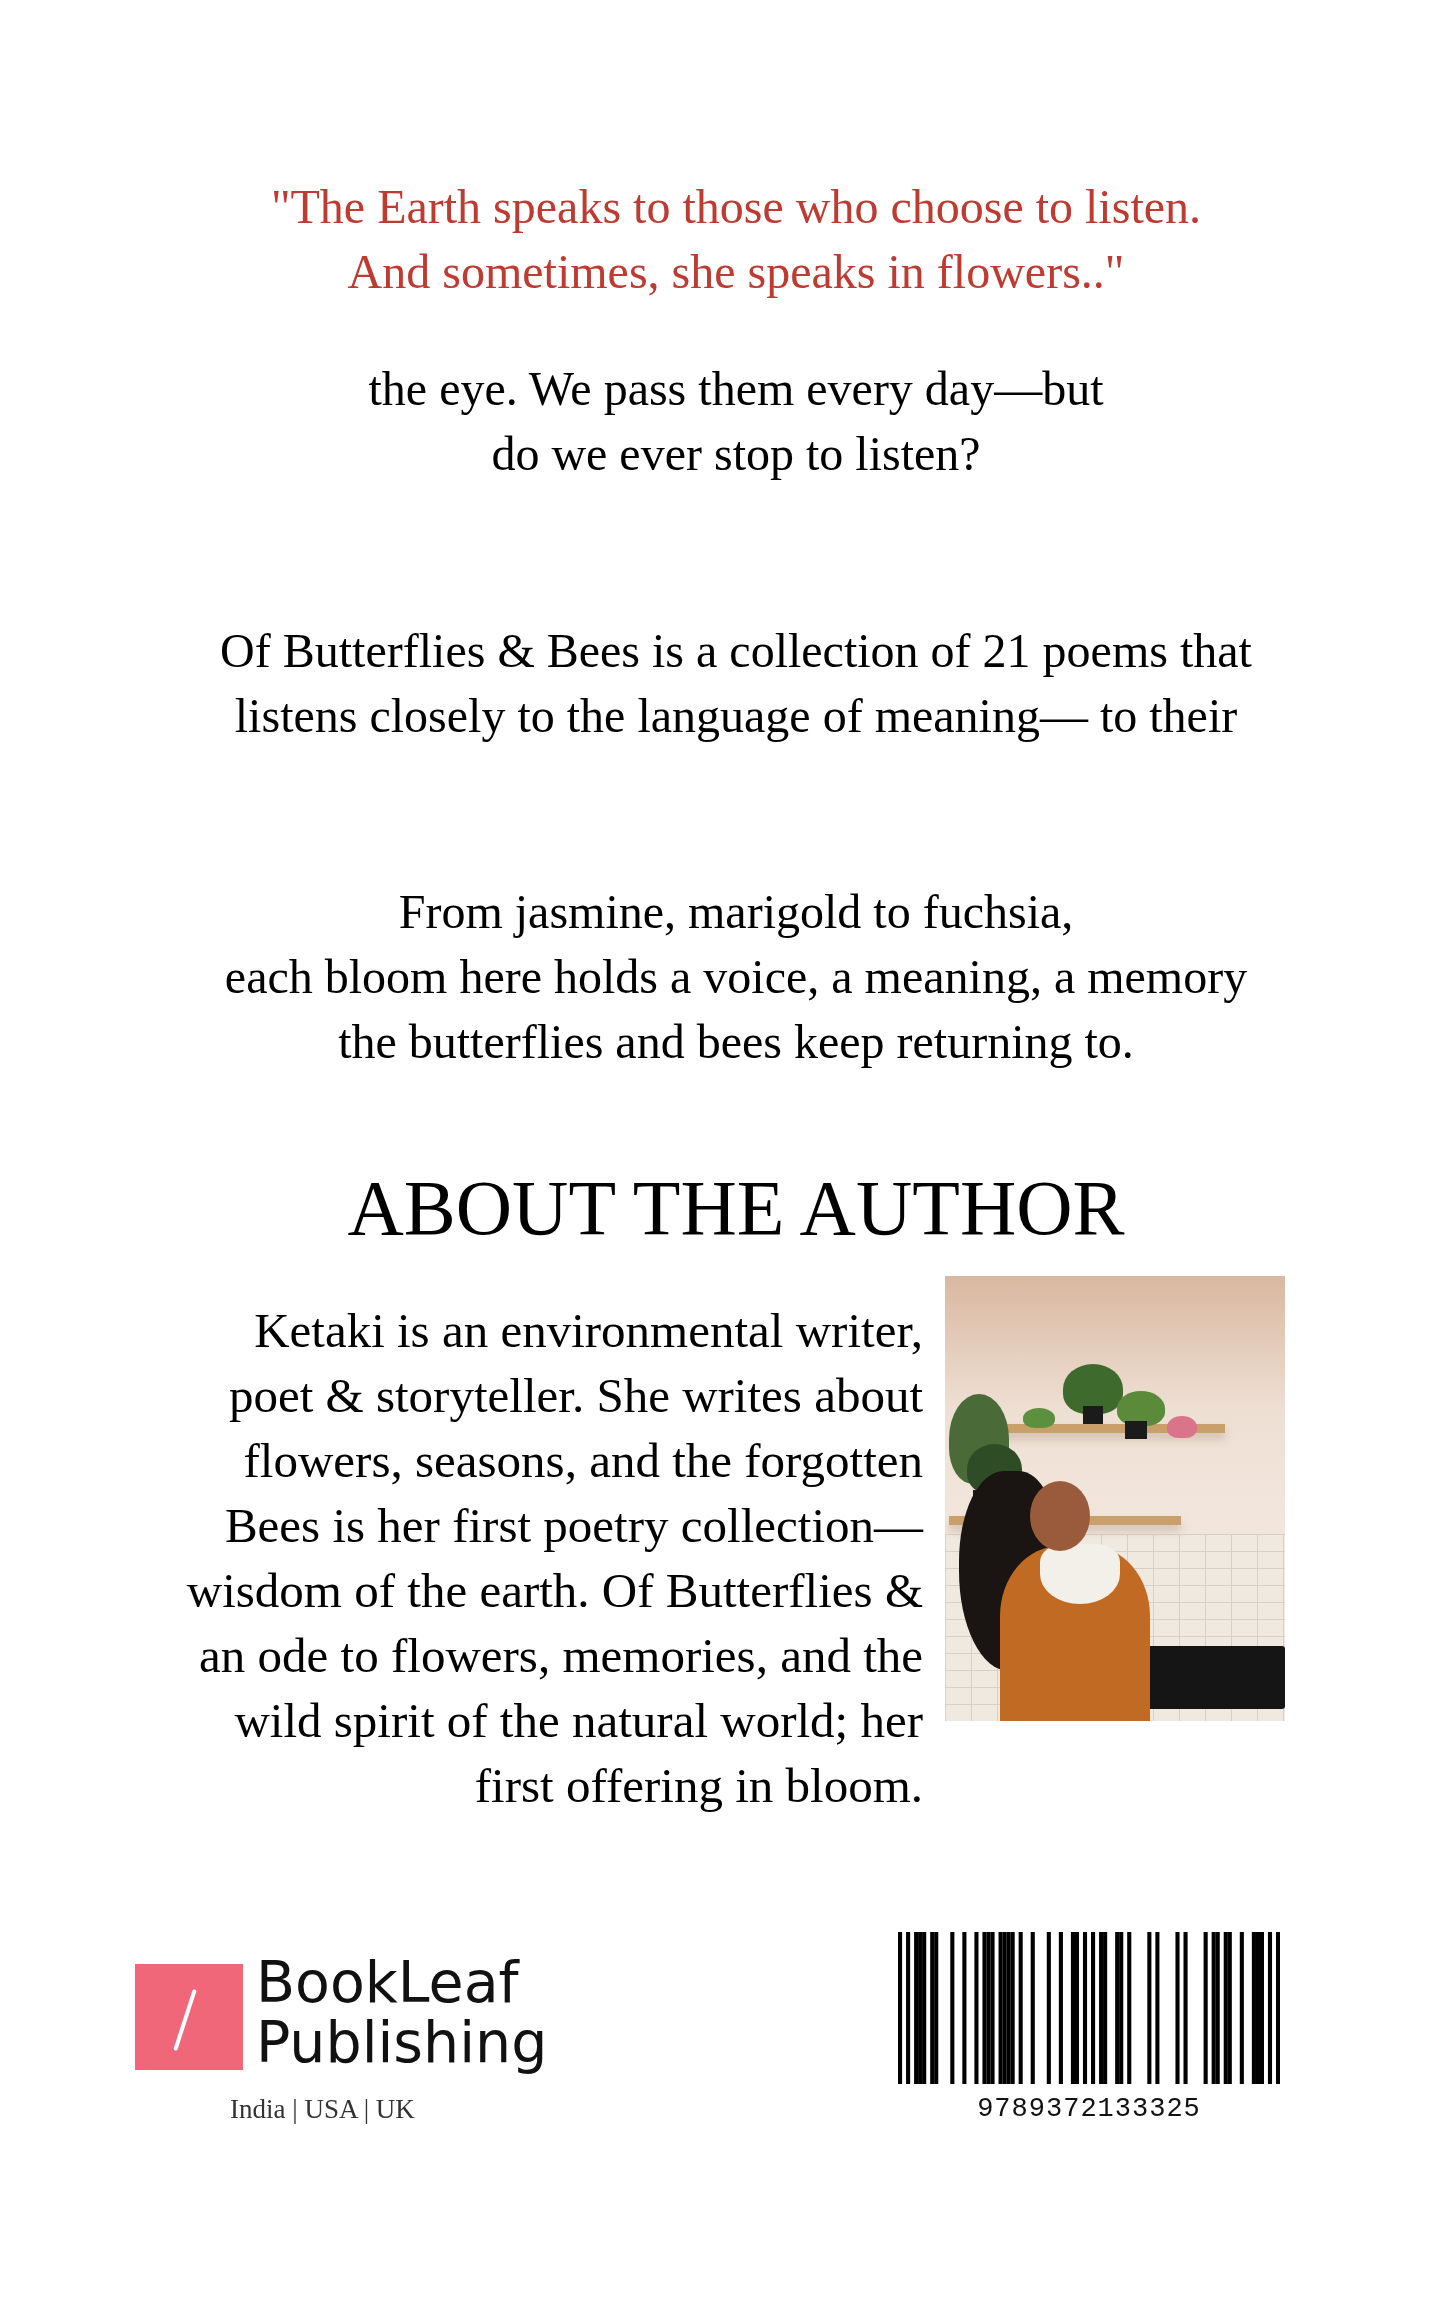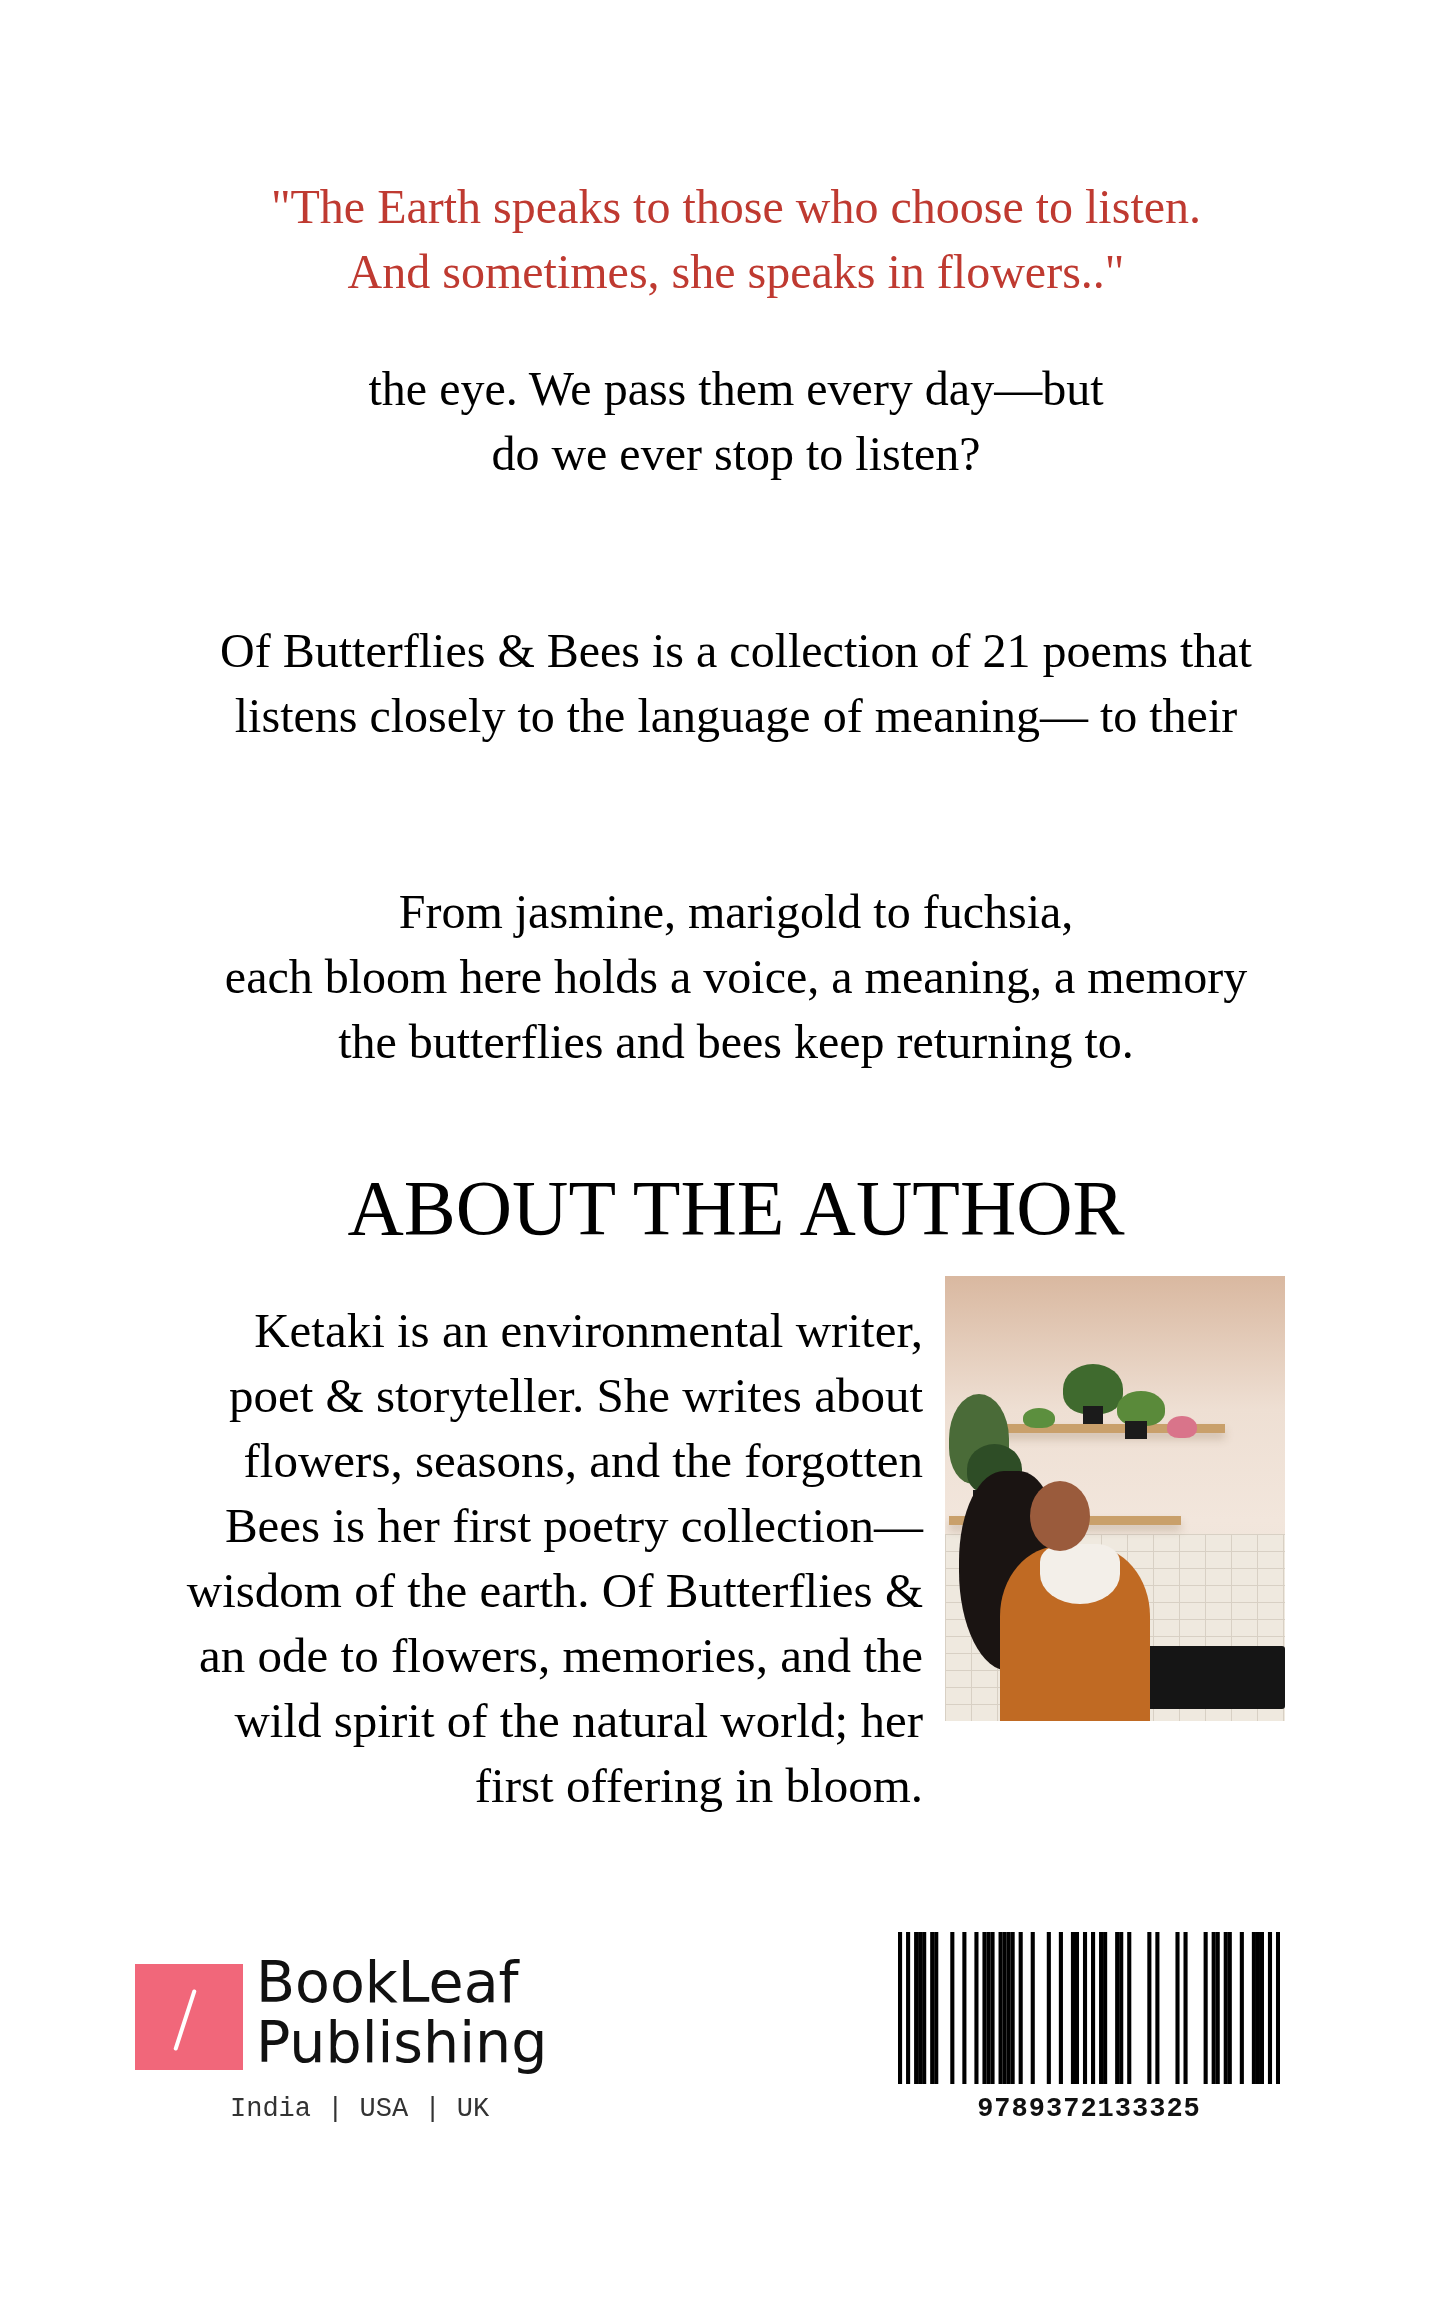--- a/index.html
+++ b/index.html
@@ -29,26 +29,26 @@
   .photo .stove { position: absolute; left: 200px; top: 370px; width: 140px; height: 63px; background: #151515; border-radius: 3px; }
   .photo .hair { position: absolute; left: 14px; top: 195px; width: 100px; height: 200px; background: #1a1412; border-radius: 45% 40% 50% 50%; }
   .photo .face { position: absolute; left: 85px; top: 205px; width: 60px; height: 70px; background: #9a5b3c; border-radius: 50%; }
   .photo .body { position: absolute; left: 55px; top: 270px; width: 150px; height: 175px; background: #c06a23; border-radius: 40% 40% 0 0; }
   .photo .shirt { position: absolute; left: 95px; top: 268px; width: 80px; height: 60px; background: #f3efe9; border-radius: 30% 30% 50% 50%; }
   .logo-square { position: absolute; left: 135px; top: 1964px; width: 108px; height: 106px; background: #f1677a; }
   .logo-square .slash { position: absolute; left: 48px; top: 24px; width: 4px; height: 64px; background: #ffffff; transform: rotate(18deg); border-radius: 2px; }
   .logo-text { position: absolute; left: 256px; top: 1952px; font-family: "DejaVu Sans", "Liberation Sans", sans-serif;
                font-weight: 200; font-size: 57px; line-height: 60px; color: #111; letter-spacing: 0px; }
   .logo-text span { display: block; white-space: nowrap; font-weight: normal; -webkit-text-stroke: 0; }
-  .logo-regions { position: absolute; left: 230px; top: 2094px; font-family: Liberation Mono, monospace;
+  .logo-regions { position: absolute; left: 230px; top: 2094px; font-family: Liberation Serif, serif;
                   font-size: 27px; color: #333; white-space: nowrap; }
   .barcode { position: absolute; left: 898px; top: 1932px; width: 382px; height: 152px; }
   .barcode svg { display: block; width: 382px; height: 152px; }
   .isbn { position: absolute; left: 898px; width: 382px; top: 2094px; text-align: center;
-          font-family: "Liberation Mono", "DejaVu Sans Mono", monospace; font-size: 27px; color: #111; letter-spacing: 1px; font-weight: bold; }
+          font-family: "Liberation Mono", "DejaVu Sans Mono", monospace; font-size: 27px; color: #111; letter-spacing: 1px; }
 </style>
 </head>
 <body>
 
 <div class="center-block quote">
   <span class="line">"The Earth speaks to those who choose to listen.</span>
   <span class="line">And sometimes, she speaks in flowers.."</span>
 </div>
 
 <div class="center-block para p1">

